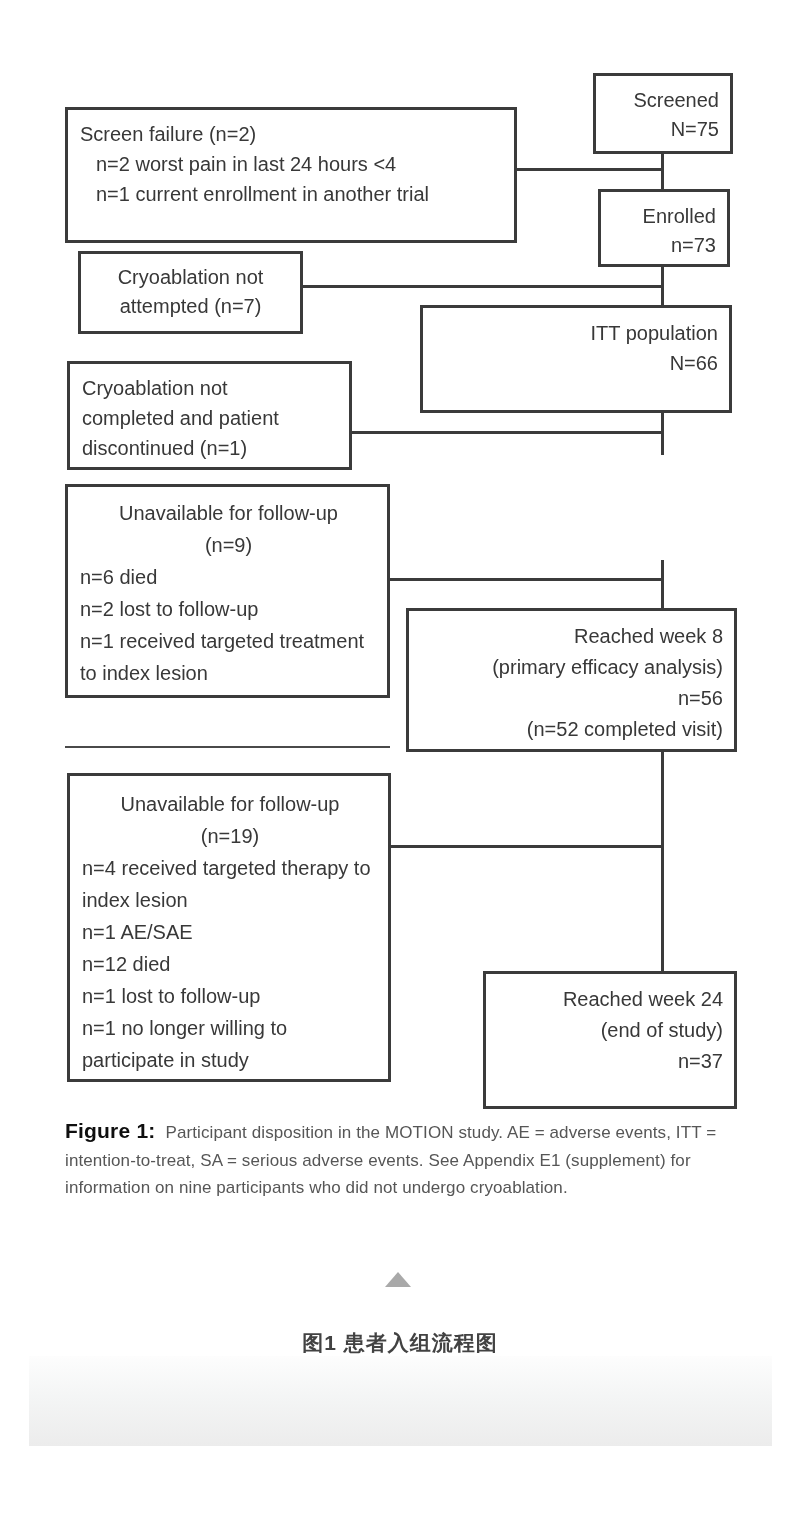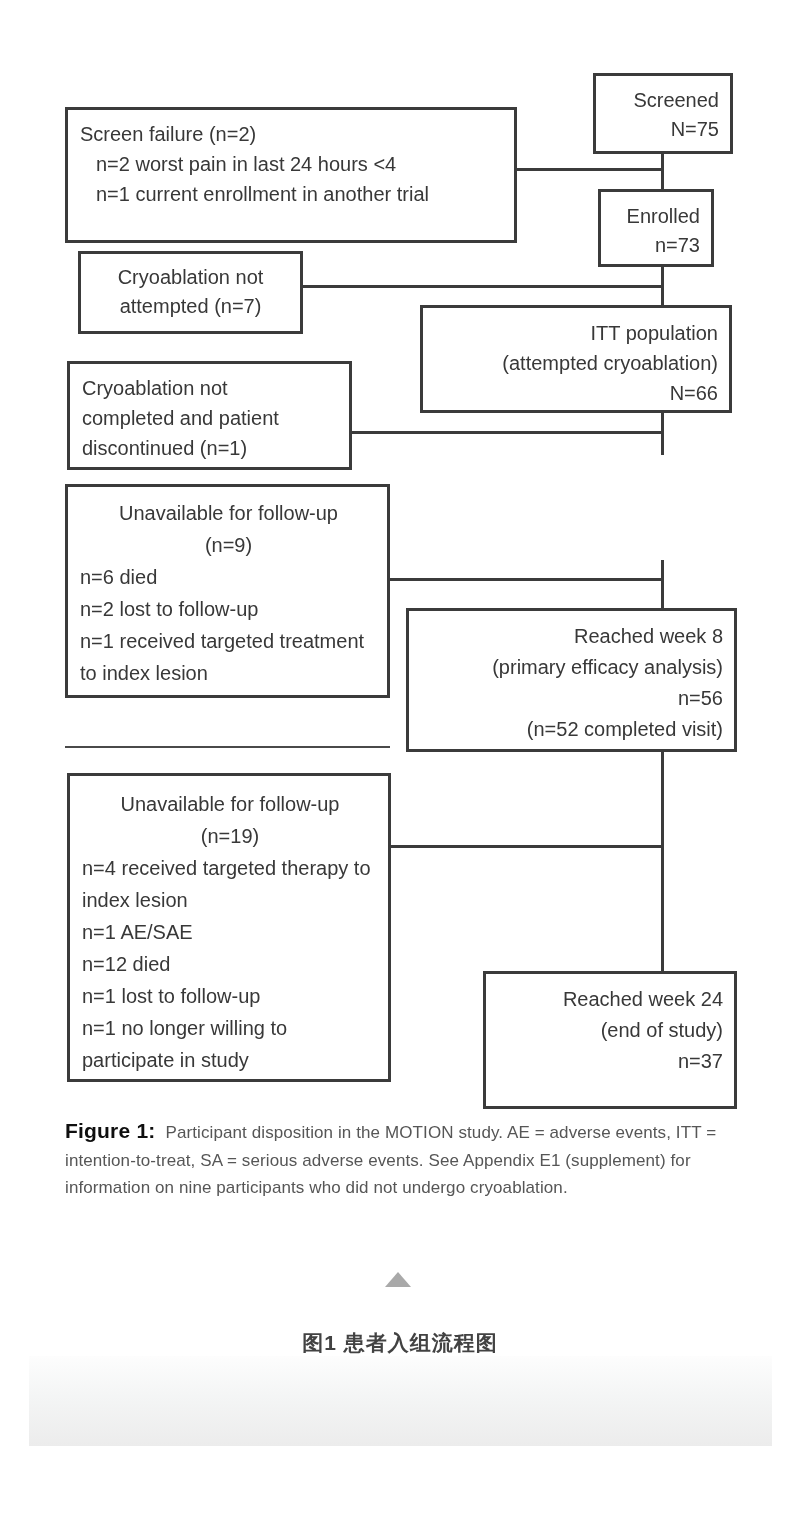--- a/index.html
+++ b/index.html
@@ -52,33 +52,32 @@
       <div>Screened</div>
       <div>N=75</div>
     </div>
 
     <div class="box t-left" style="left:65px;top:107px;width:452px;height:136px;line-height:30px;">
       <div>Screen failure (n=2)</div>
       <div class="indent">n=2 worst pain in last 24 hours &lt;4</div>
       <div class="indent">n=1 current enrollment in another trial</div>
     </div>
 
-    <div class="box t-right" style="left:598px;top:189px;width:116px;height:78px;padding-left:16px;">
+    <div class="box t-right" style="left:598px;top:189px;width:132px;height:78px;padding-left:16px;">
       <div>Enrolled</div>
       <div>n=73</div>
     </div>
 
     <div class="box t-center" style="left:78px;top:251px;width:225px;height:83px;">
       <div>Cryoablation not</div>
       <div>attempted (n=7)</div>
     </div>
 
     <div class="box t-right" style="left:420px;top:305px;width:312px;height:108px;line-height:30px;">
       <div>ITT population</div>
-      <div>(attempted cryoablation)</div>
       <div>N=66</div>
     </div>
 
     <div class="box t-left" style="left:67px;top:361px;width:285px;height:109px;line-height:30px;">
       <div>Cryoablation not</div>
       <div>completed and patient</div>
       <div>discontinued (n=1)</div>
     </div>
 
     <div class="box t-left" style="left:65px;top:484px;width:325px;height:214px;line-height:32px;padding-top:10px;">

